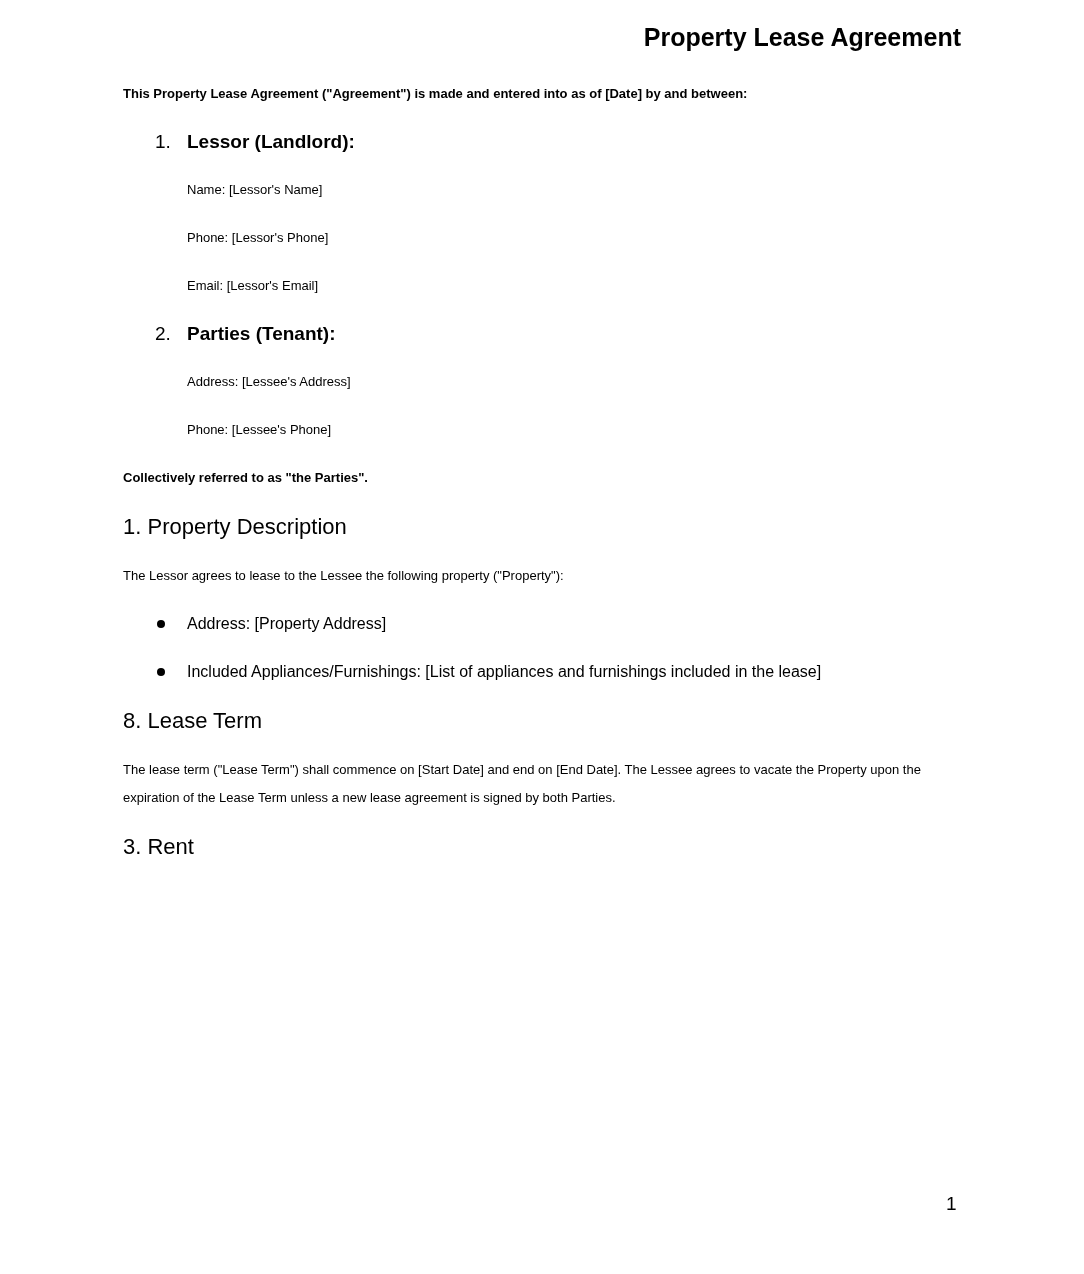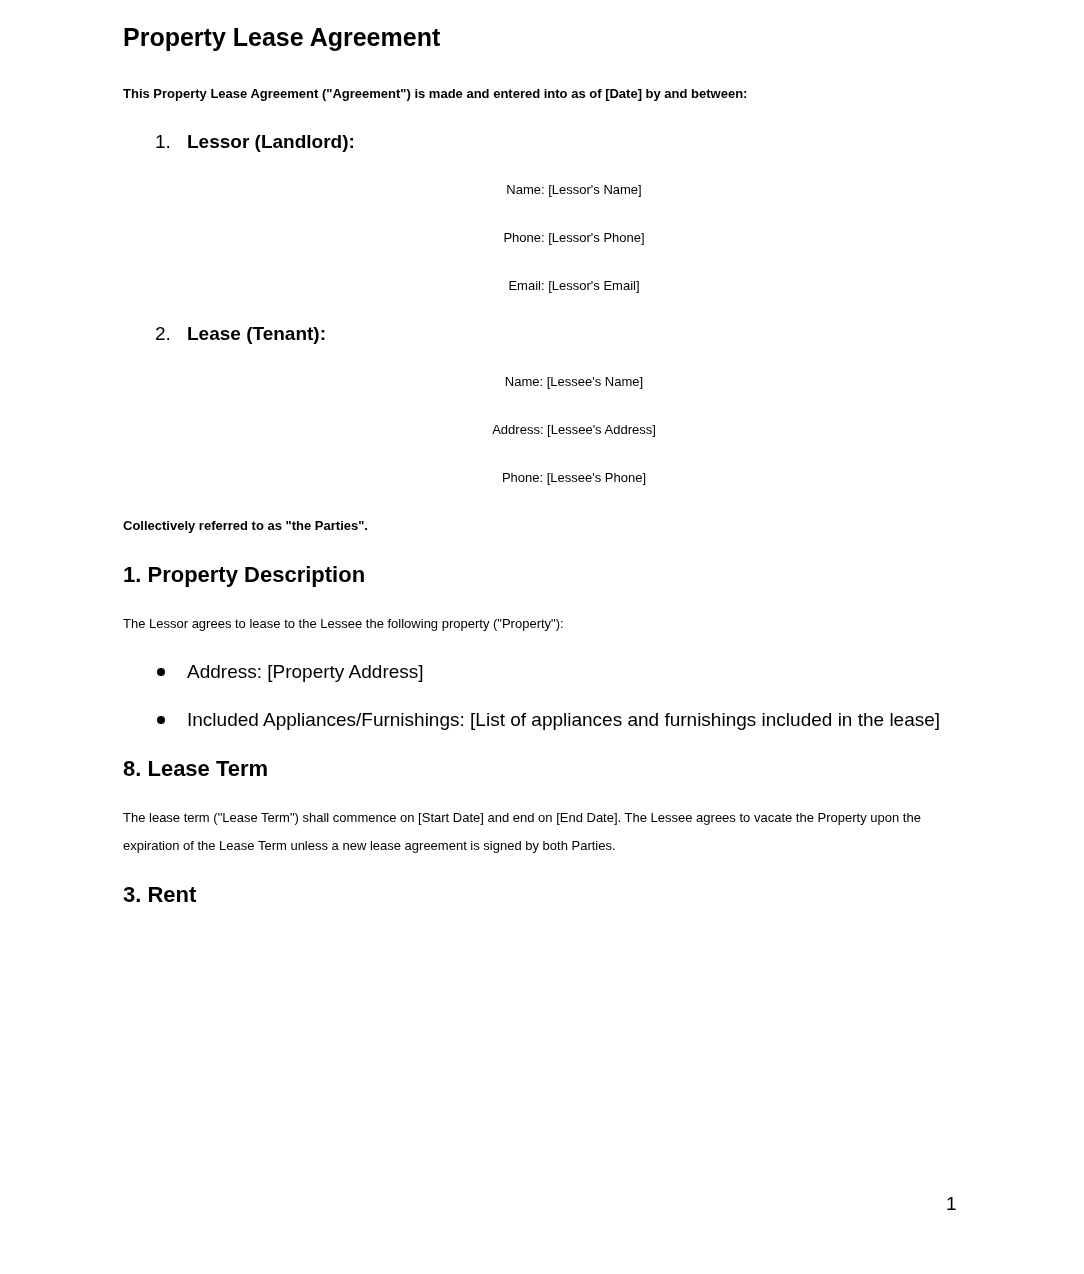--- a/index.html
+++ b/index.html
@@ -13,21 +13,21 @@
     position: relative;
     overflow: hidden;
   }
   .page {
     padding: 20px 123px 0 123px;
   }
   .doc-title {
     font-size: 25px;
     line-height: 34px;
     font-weight: 700;
-    text-align: left;
+    text-align: right;
     margin: 0 0 26px 0;
   }
   .para {
     font-size: 13px;
     line-height: 28px;
     margin: 0 0 20px 0;
   }
   .bold { font-weight: 700; }
   .list-item {
     position: relative;
@@ -35,31 +35,31 @@
     font-size: 19px;
     line-height: 28px;
     margin: 0 0 20px 0;
   }
   .list-marker {
     position: absolute;
     left: 32px;
     top: 0;
     font-weight: 400;
   }
-  .sub { margin-left: 64px; text-align: center; }
+  .sub { margin-left: 64px; }
   .section-heading {
     font-size: 22px;
     line-height: 30px;
-    font-weight: 700;
+    font-weight: 400;
     margin: 4px 0 20px 0;
   }
   .bullet-item {
     position: relative;
     padding-left: 64px;
-    font-size: 19px;
+    font-size: 16px;
     line-height: 28px;
     margin: 0 0 20px 0;
   }
   .bullet-dot {
     position: absolute;
     left: 34px;
     top: 10px;
     width: 8px;
     height: 8px;
     border-radius: 50%;
@@ -85,23 +85,22 @@
   <div class="list-item">
     <span class="list-marker">1.</span>
     <span class="bold">Lessor (Landlord):</span>
   </div>
   <p class="para sub">Name: [Lessor's Name]</p>
   <p class="para sub">Phone: [Lessor's Phone]</p>
   <p class="para sub">Email: [Lessor's Email]</p>
 
   <div class="list-item">
     <span class="list-marker">2.</span>
-    <span class="bold">Lease (Tenant):</span>
+    <span class="bold">Parties (Tenant):</span>
   </div>
-  <p class="para sub">Name: [Lessee's Name]</p>
   <p class="para sub">Address: [Lessee's Address]</p>
   <p class="para sub">Phone: [Lessee's Phone]</p>
 
   <p class="para bold">Collectively referred to as "the Parties".</p>
 
   <h2 class="section-heading">1. Property Description</h2>
   <p class="para">The Lessor agrees to lease to the Lessee the following property ("Property"):</p>
 
   <div class="bullet-item">
     <span class="bullet-dot"></span>

